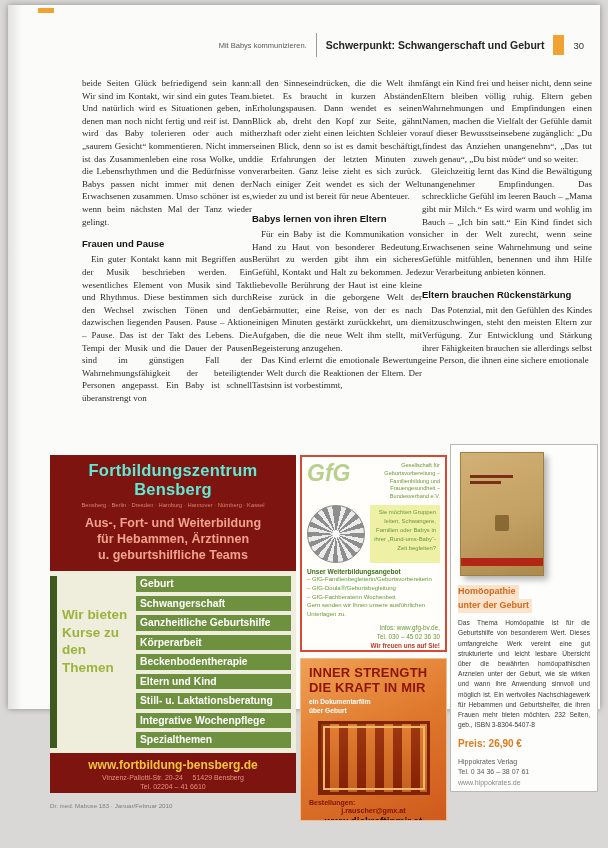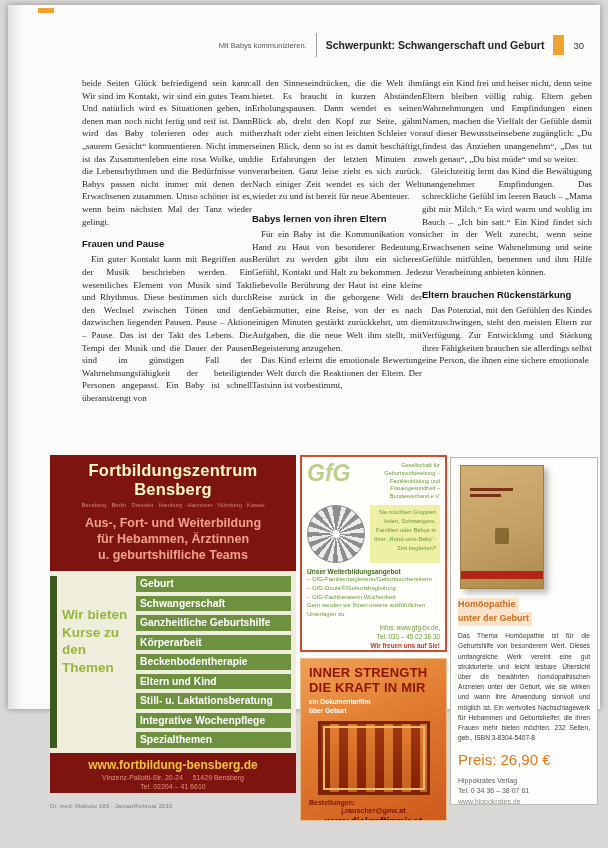--- a/index.html
+++ b/index.html
@@ -21,21 +21,21 @@
   .col{width:170px;font-family:"Liberation Serif",serif;font-size:9px;line-height:1.4;
        color:#2c2c28;text-align:justify;}
   .col p{margin:0;}
   .col p.ind{text-indent:9px;}
   .col h3{font-family:"Liberation Sans",sans-serif;font-size:9.5px;color:#161614;margin:9px 0 3px;}
   
   .ad{position:absolute;box-sizing:border-box;overflow:hidden;}
   
   .fb{left:42px;top:450px;width:246px;height:338px;background:#efeddc;}
   .fb-head{background:#7d1410;text-align:center;padding:6px 4px 8px;}
-  .fb-title{font-size:16.5px;font-weight:bold;color:#fef9c3;letter-spacing:.2px;}
+  .fb-title{font-size:16.5px;font-weight:bold;color:#5eead4;letter-spacing:.2px;}
   .fb-cities{font-size:5.8px;color:#d4846f;margin-top:3px;}
   .fb-sub{font-size:12.5px;font-weight:bold;color:#f0a28e;line-height:1.28;margin-top:7px;}
   .fb-mid{display:flex;padding:5px 5px 5px 0;}
   .fb-greenbar{width:7px;background:#3e591d;margin-right:5px;align-self:stretch;}
   .fb-intro{width:74px;color:#9cb43e;font-weight:bold;font-size:13.5px;line-height:1.3;padding-top:30px;}
   .fb-topics{flex:1;display:flex;flex-direction:column;gap:4px;}
   .fb-topic{background:#6e9140;color:#fff;font-weight:bold;font-size:10.3px;padding:2px 4px 2.5px;white-space:nowrap;overflow:hidden;}
   .fb-foot{background:#7d1410;text-align:center;padding:5px 3px 6px;}
   .fb-web{color:#f2c23c;font-weight:bold;font-size:12px;}
   .fb-addr,.fb-tel{color:#e2947e;font-size:7px;margin-top:2px;}
@@ -62,32 +62,32 @@
   .film-t{font-size:13px;font-weight:bold;color:#8c1400;line-height:1.15;letter-spacing:.2px;}
   .film-sub{font-size:6.6px;font-weight:bold;color:#fff;line-height:1.35;margin-top:2px;}
   .film-art{width:112px;height:74px;margin:5px auto 4px;border:3px solid #7d2406;box-sizing:border-box;
      background:repeating-linear-gradient(90deg,rgba(110,15,0,.55) 0 9px,rgba(240,150,60,.45) 9px 18px),
         linear-gradient(#d86a28,#a33408);
      outline:2px solid #e9b96d;outline-offset:-7px;}
   .film-order{font-size:7px;font-weight:bold;color:#7d1200;}
   .film-email{font-size:7.2px;font-weight:bold;color:#7d1200;text-align:center;}
   .film-web{font-size:10px;font-weight:bold;color:#2a0d00;text-align:center;margin-top:1px;}
   
-  .book{left:442px;top:452px;width:148px;height:348px;background:#fdfdfb;border:1px solid #b9b9b3;padding:7px 7px;}
+  .book{left:442px;top:439px;width:148px;height:348px;background:#fdfdfb;border:1px solid #b9b9b3;padding:7px 7px;}
   .book-cover{width:82px;height:122px;margin-left:2px;position:relative;
      background:linear-gradient(160deg,#d2b176 0%,#c3a063 55%,#ab8a4c 100%);
      box-shadow:4px 4px 6px rgba(0,0,0,.28);border:1px solid #9d7f45;}
   .cover-line{position:absolute;left:9px;right:30px;height:3px;background:#7a3014;}
   .cover-line.l1{top:22px;} .cover-line.l2{top:28px;right:42px;}
   .cover-mark{position:absolute;left:34px;top:62px;width:14px;height:16px;background:#8a6a34;border-radius:2px;}
   .cover-stripe{position:absolute;left:0;right:0;bottom:9px;height:8px;background:#b22616;}
   .book-heading{margin-top:9px;font-size:9px;font-weight:bold;color:#d2691e;line-height:1.45;}
   .book-heading span{background:#fce3cb;display:inline-block;padding:0 3px 1px 0;}
   .book-body{font-size:6.6px;color:#3a3a36;line-height:1.55;text-align:justify;margin-top:5px;}
-  .book-price{font-size:15px;font-weight:normal;color:#e07a1e;margin-top:7px;}
+  .book-price{font-size:10px;font-weight:bold;color:#e07a1e;margin-top:7px;}
   .book-pub{font-size:7px;color:#5c5c58;line-height:1.55;margin-top:8px;}
   .book-web{color:#8a8a84;}
   
   .foot{position:absolute;left:42px;top:797px;font-size:6.2px;color:#7e7e7a;}
 </style>
 </head>
 <body>
 
 <div class="sheet">
   <div class="corner-tick"></div>

